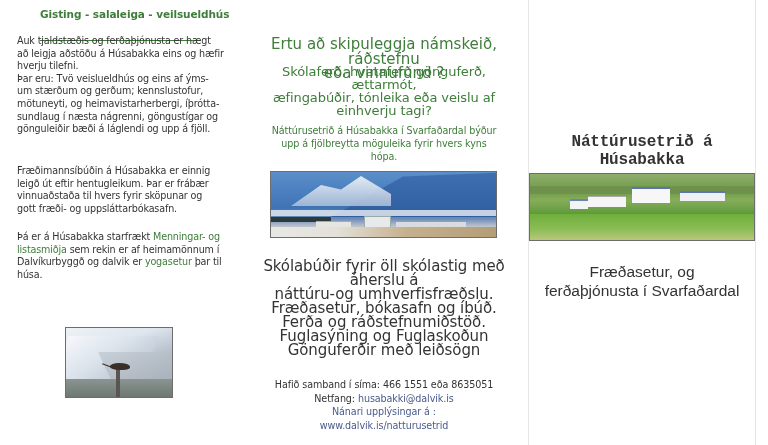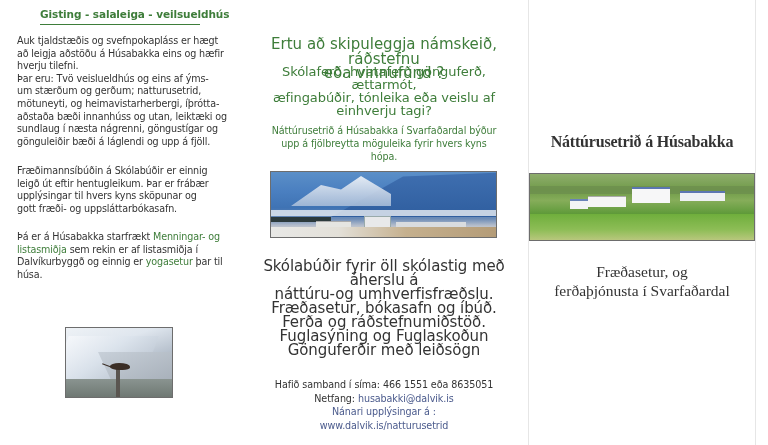--- a/index.html
+++ b/index.html
@@ -8,21 +8,21 @@
 
     .panel { position: absolute; top: 0; height: 445px; }
     #panel-left { left: 0; width: 256px; }
     #panel-middle { left: 256px; width: 256px; }
     #panel-right { left: 528px; width: 228px; border-left: 1px solid #e6e6e6; border-right: 1px solid #e6e6e6; }
 
     
     .section-heading {
       position: absolute; left: 40px; top: 8px; width: 160px;
       text-align: center; font-size: 10.5px; color: #3e7d3a;
-      padding-bottom: 4px; border-bottom: 1px solid #3e7d3a;
+      padding-bottom: 20px; border-bottom: 1px solid #3e7d3a;
       white-space: nowrap; letter-spacing: -0.1px;
     }
     .left-text {
       position: absolute; left: 17px; width: 218px;
       font-size: 9.6px; line-height: 12.6px; color: #333333; letter-spacing: -0.15px;
     }
     #left-p1 { top: 35px; }
     #left-p2 { top: 165px; }
     #left-p3 { top: 231px; }
     .hl { color: #3e7d3a; }
@@ -62,59 +62,58 @@
     #winter-photo .field { position: absolute; left: 0; bottom: 0; width: 100%; height: 10px;
       background: linear-gradient(90deg, #e8e8e6 0%, #e3e0d8 30%, #c5b08e 60%, #b49c78 100%); }
 
     #mid-services { top: 259px; font-size: 15px; line-height: 14px; color: #333333; letter-spacing: -0.1px; }
     #mid-contact { top: 378px; font-size: 9.6px; line-height: 13.5px; color: #333333; letter-spacing: -0.1px; }
     .link-blue { color: #4a5a8c; }
 
     
     .serif-title { position: absolute; left: 0; width: 226px; text-align: center;
       font-family: "DejaVu Serif", "Liberation Serif", serif; color: #333333; }
-    #right-title { top: 133px; font-size: 14.5px; letter-spacing: -0.2px; font-family: Liberation Serif, serif; font-size: 16px; }
+    #right-title { top: 133px; font-size: 14.5px; letter-spacing: -0.2px; font-family: Liberation Mono, monospace; font-size: 16px; }
     #green-photo { left: 0px; top: 173px; width: 226px; height: 68px;
       background: linear-gradient(180deg, #8fae6d 0%, #6f9a48 25%, #86ad5a 40%, #5f9a3a 60%, #7fb34a 80%, #9cc35e 100%); }
     #green-photo .strip { position: absolute; left: 0; top: 12px; width: 100%; height: 8px; background: #6d8f4e; opacity: .8; }
     #green-photo .b1 { position: absolute; left: 40px; top: 25px; width: 18px; height: 10px; background: #f3f4f5; border-top: 2px solid #6a83b8; }
     #green-photo .b2 { position: absolute; left: 58px; top: 22px; width: 38px; height: 11px; background: #f5f5f5; border-top: 1px solid #aaa; }
     #green-photo .b3 { position: absolute; left: 102px; top: 13px; width: 38px; height: 16px; background: #f7f7f8; border-top: 2px solid #5b76b1; }
     #green-photo .b4 { position: absolute; left: 150px; top: 17px; width: 45px; height: 10px; background: #eef0f3; border-top: 2px solid #5b76b1; }
     #green-photo .grass { position: absolute; left: 0; bottom: 0; width: 100%; height: 26px;
       background: linear-gradient(180deg, #6fae3c, #8dbd56 60%, #b8c77d 100%); }
 
-    #right-subtitle { top: 262px; font-size: 14px; line-height: 19px; font-family: Liberation Serif, serif; font-size: 15.5px; }
+    #right-subtitle { top: 262px; font-size: 14px; line-height: 19px; font-family: Liberation Sans, sans-serif; font-size: 15.5px; }
   </style>
 </head>
 <body>
 
 <section class="panel" id="panel-left">
   <h2 class="section-heading">Gisting - salaleiga - veilsueldhús</h2>
 
   <div class="left-text" id="left-p1">
-    <div>Auk tjaldstæðis og svefnpokapláss er hægt</div>
+    <div>Auk tjaldstæðis og ferðaþjónusta er hægt</div>
     <div>að leigja aðstöðu á Húsabakka eins og hæfir</div>
     <div>hverju tilefni.</div>
     <div>Þar eru: Tvö veislueldhús  og eins af ýms-</div>
-    <div>um stærðum og gerðum; natturusetrid,</div>
+    <div>um stærðum og gerðum; kennslustofur,</div>
     <div>mötuneyti, og heimavistarherbergi,  íþrótta-</div>
-    <div>aðstaða bæði innanhúss og utan, leiktæki og</div>
     <div>sundlaug í næsta nágrenni, göngustígar og</div>
     <div>gönguleiðir bæði á láglendi og upp á fjöll.</div>
   </div>
 
   <div class="left-text" id="left-p2">
-    <div>Fræðimannsíbúðin á Skólabúðir er einnig</div>
+    <div>Fræðimannsíbúðin á Húsabakka er einnig</div>
     <div>leigð út eftir hentugleikum. Þar er frábær</div>
-    <div>upplýsingar til hvers kyns sköpunar og</div>
+    <div>vinnuaðstaða til hvers fyrir sköpunar og</div>
     <div>gott fræði- og uppsláttarbókasafn.</div>
   </div>
 
-  <p class="left-text" id="left-p3"><span>Þá er á Húsabakka starfrækt </span><span class="hl">Menningar- og listasmiðja</span><span> sem rekin er af listasmiðja í Dalvíkurbyggð og einnig er  </span><span class="hl">yogasetur</span><span> þar til húsa.</span></p>
+  <p class="left-text" id="left-p3"><span>Þá er á Húsabakka starfrækt </span><span class="hl">Menningar- og listasmiðja</span><span> sem rekin er af heimamönnum í Dalvíkurbyggð og dalvik er  </span><span class="hl">yogasetur</span><span> þar til húsa.</span></p>
 
   <div class="photo" id="bird-photo">
     <div class="mtn1"></div>
       <div class="mtn2"></div>
       <div class="ground"></div>
     <div class="post"></div>
       <div class="beak"></div>
       <div class="bird"></div>
   </div>
 </section>

